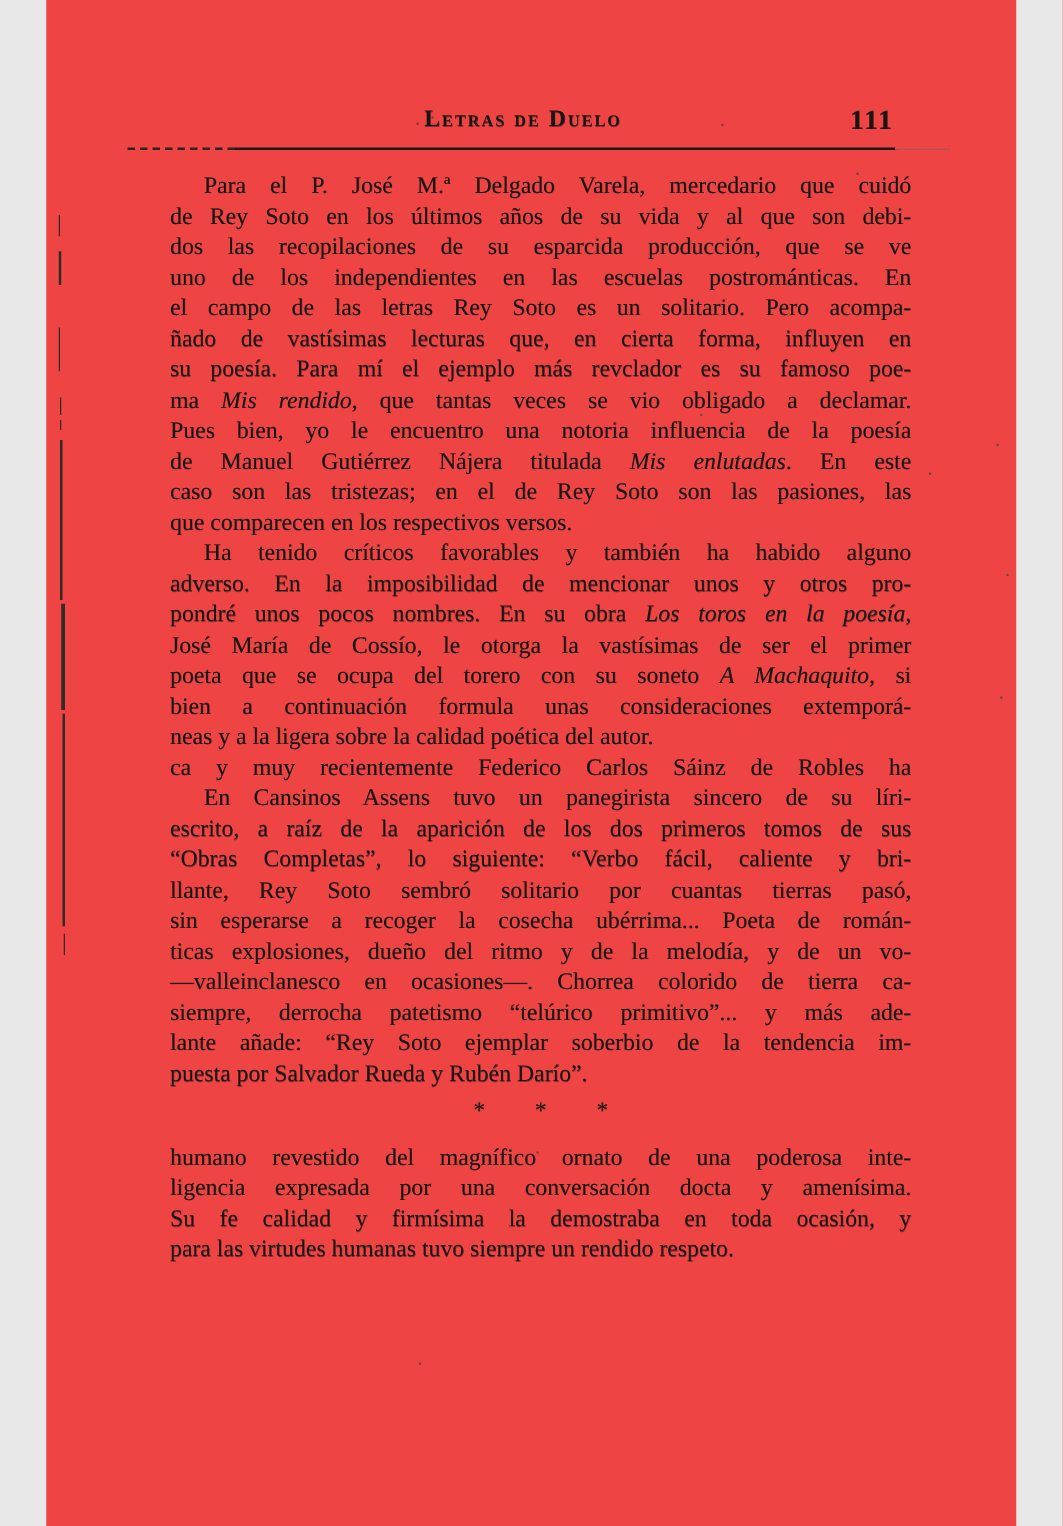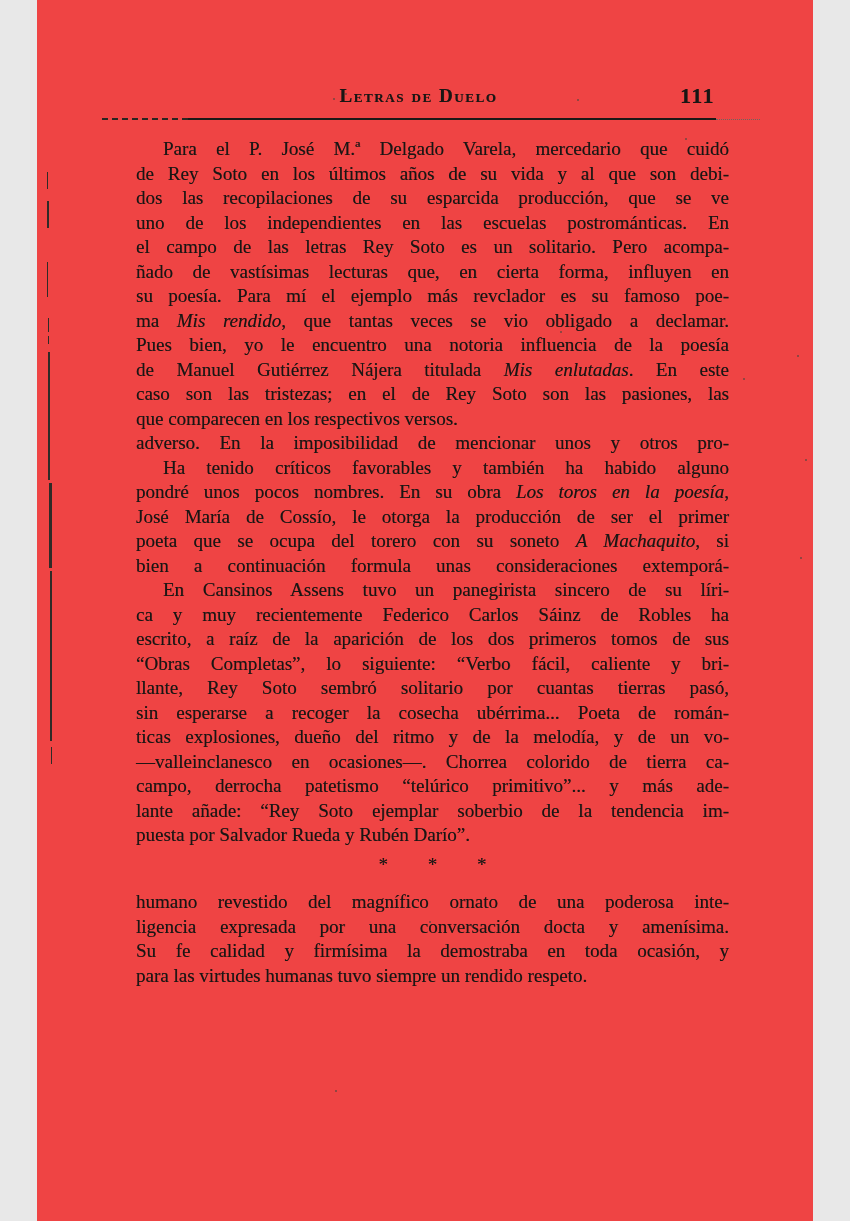--- a/index.html
+++ b/index.html
@@ -132,37 +132,38 @@
         <div class="line">el campo de las letras Rey Soto es un solitario. Pero acompa-</div>
         <div class="line">ñado de vastísimas lecturas que, en cierta forma, influyen en</div>
         <div class="line">su poesía. Para mí el ejemplo más revclador es su famoso poe-</div>
         <div class="line">ma <i>Mis rendido</i>, que tantas veces se vio obligado a declamar.</div>
         <div class="line">Pues bien, yo le encuentro una notoria influencia de la poesía</div>
         <div class="line">de Manuel Gutiérrez Nájera titulada <i>Mis enlutadas</i>. En este</div>
         <div class="line">caso son las tristezas; en el de Rey Soto son las pasiones, las</div>
         <div class="line last">que comparecen en los respectivos versos.</div>
       </div>
       <div class="paragraph">
+        <div class="line first">Ha tenido críticos favorables y también ha habido alguno</div>
         <div class="line">adverso. En la imposibilidad de mencionar unos y otros pro-</div>
-        <div class="line first">Ha tenido críticos favorables y también ha habido alguno</div>
         <div class="line">pondré unos pocos nombres. En su obra <i>Los toros en la poesía</i>,</div>
-        <div class="line">José María de Cossío, le otorga la producción de ser el primer</div>
+        <div class="line">José María de Cossío, le otorga la vastísimas de ser el primer</div>
         <div class="line">poeta que se ocupa del torero con su soneto <i>A Machaquito</i>, si</div>
         <div class="line">bien a continuación formula unas consideraciones extemporá-</div>
+        <div class="line last">neas y a la ligera sobre la calidad poética del autor.</div>
       </div>
       <div class="paragraph">
+        <div class="line">ca y muy recientemente Federico Carlos Sáinz de Robles ha</div>
         <div class="line first">En Cansinos Assens tuvo un panegirista sincero de su líri-</div>
-        <div class="line">ca y muy recientemente Federico Carlos Sáinz de Robles ha</div>
         <div class="line">escrito, a raíz de la aparición de los dos primeros tomos de sus</div>
         <div class="line">“Obras Completas”, lo siguiente: “Verbo fácil, caliente y bri-</div>
         <div class="line">llante, Rey Soto sembró solitario por cuantas tierras pasó,</div>
         <div class="line">sin esperarse a recoger la cosecha ubérrima... Poeta de román-</div>
         <div class="line">ticas explosiones, dueño del ritmo y de la melodía, y de un vo-</div>
         <div class="line">—valleinclanesco en ocasiones—. Chorrea colorido de tierra ca-</div>
-        <div class="line">campo, derrocha patetismo “telúrico primitivo”... y más ade-</div>
+        <div class="line">siempre, derrocha patetismo “telúrico primitivo”... y más ade-</div>
         <div class="line">lante añade: “Rey Soto ejemplar soberbio de la tendencia im-</div>
         <div class="line last">puesta por Salvador Rueda y Rubén Darío”.</div>
       </div>
       <div class="separator">* * *</div>
       <div class="paragraph">
         <div class="line">humano revestido del magnífico ornato de una poderosa inte-</div>
         <div class="line">ligencia expresada por una conversación docta y amenísima.</div>
         <div class="line">Su fe calidad y firmísima la demostraba en toda ocasión, y</div>
         <div class="line last">para las virtudes humanas tuvo siempre un rendido respeto.</div>
       </div>

